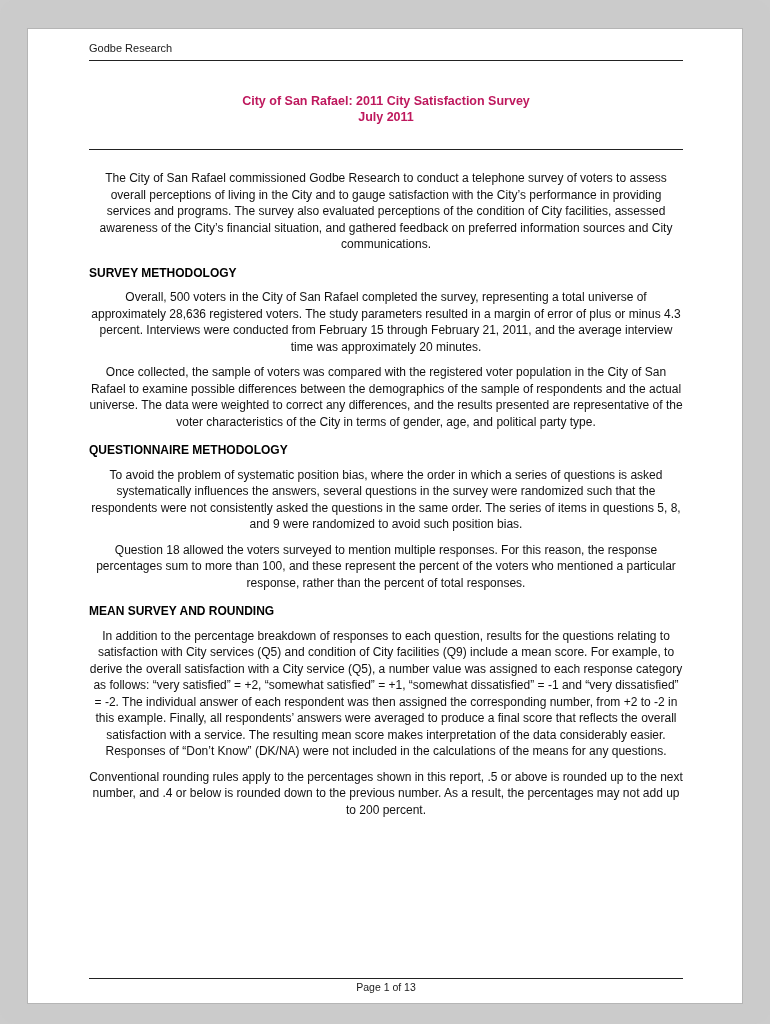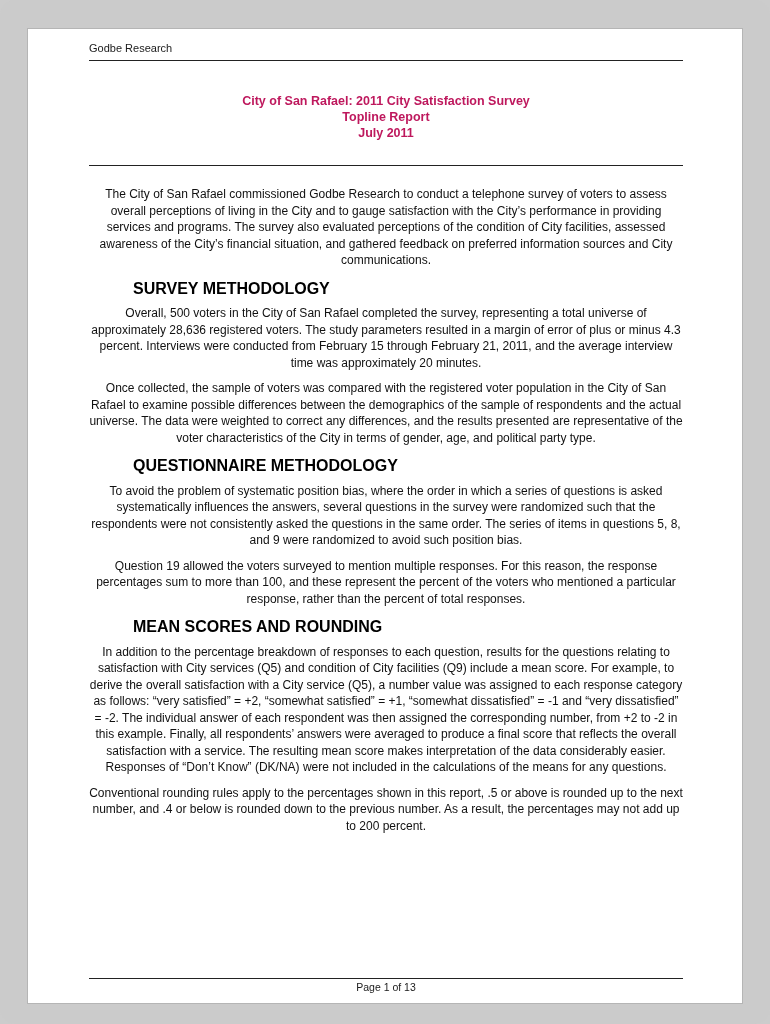--- a/index.html
+++ b/index.html
@@ -56,26 +56,25 @@
     margin-top: 20px;
     font-size: 12px;
     line-height: 16.5px;
     color: #111;
   }
   .para {
     margin-bottom: 9px;
     text-align: center;
   }
   .heading {
-    font-size: 16px;
+    font-size: 12px;
     font-weight: bold;
     color: #000;
     margin-top: 12px;
     margin-bottom: 8px;
-    margin-left: 44px;
   }
   .doc-footer {
     position: absolute;
     left: 61px;
     right: 59px;
     bottom: 10px;
     border-top: 1px solid #222;
     text-align: center;
     font-size: 10.5px;
     color: #1a1a1a;
@@ -88,43 +87,42 @@
 <div class="frame">
   <div class="page">
     <div class="page-inner">
 
       <div class="doc-header">
         <span>Godbe Research</span>
       </div>
 
       <div class="title-block">
         <div>City of San Rafael: 2011 City Satisfaction Survey</div>
-        <div>Topline Report</div>
         <div>July 2011</div>
       </div>
 
       <div class="rule"></div>
 
       <div class="content">
 
         <p class="para">The City of San Rafael commissioned Godbe Research to conduct a telephone survey of voters to assess overall perceptions of living in the City and to gauge satisfaction with the City’s performance in providing services and programs. The survey also evaluated perceptions of the condition of City facilities, assessed awareness of the City’s financial situation, and gathered feedback on preferred information sources and City communications.</p>
 
         <h2 class="heading">SURVEY METHODOLOGY</h2>
 
         <p class="para">Overall, 500 voters in the City of San Rafael completed the survey, representing a total universe of approximately 28,636 registered voters. The study parameters resulted in a margin of error of plus or minus 4.3 percent. Interviews were conducted from February 15 through February 21, 2011, and the average interview time was approximately 20 minutes.</p>
 
         <p class="para">Once collected, the sample of voters was compared with the registered voter population in the City of San Rafael to examine possible differences between the demographics of the sample of respondents and the actual universe. The data were weighted to correct any differences, and the results presented are representative of the voter characteristics of the City in terms of gender, age, and political party type.</p>
 
         <h2 class="heading">QUESTIONNAIRE METHODOLOGY</h2>
 
         <p class="para">To avoid the problem of systematic position bias, where the order in which a series of questions is asked systematically influences the answers, several questions in the survey were randomized such that the respondents were not consistently asked the questions in the same order. The series of items in questions 5, 8, and 9 were randomized to avoid such position bias.</p>
 
-        <p class="para">Question 19 allowed the voters surveyed to mention multiple responses. For this reason, the response percentages sum to more than 100, and these represent the percent of the voters who mentioned a particular response, rather than the percent of total responses.</p>
+        <p class="para">Question 18 allowed the voters surveyed to mention multiple responses. For this reason, the response percentages sum to more than 100, and these represent the percent of the voters who mentioned a particular response, rather than the percent of total responses.</p>
 
-        <h2 class="heading">MEAN SCORES AND ROUNDING</h2>
+        <h2 class="heading">MEAN SURVEY AND ROUNDING</h2>
 
         <p class="para">In addition to the percentage breakdown of responses to each question, results for the questions relating to satisfaction with City services (Q5) and condition of City facilities (Q9) include a mean score. For example, to derive the overall satisfaction with a City service (Q5), a number value was assigned to each response category as follows: “very satisfied” = +2, “somewhat satisfied” = +1, “somewhat dissatisfied” = -1 and “very dissatisfied” = -2. The individual answer of each respondent was then assigned the corresponding number, from +2 to -2 in this example. Finally, all respondents’ answers were averaged to produce a final score that reflects the overall satisfaction with a service. The resulting mean score makes interpretation of the data considerably easier. Responses of “Don’t Know” (DK/NA) were not included in the calculations of the means for any questions.</p>
 
         <p class="para">Conventional rounding rules apply to the percentages shown in this report, .5 or above is rounded up to the next number, and .4 or below is rounded down to the previous number. As a result, the percentages may not add up to 200 percent.</p>
 
       </div>
 
       <div class="doc-footer">
         <span>Page 1 of 13</span>
       </div>

